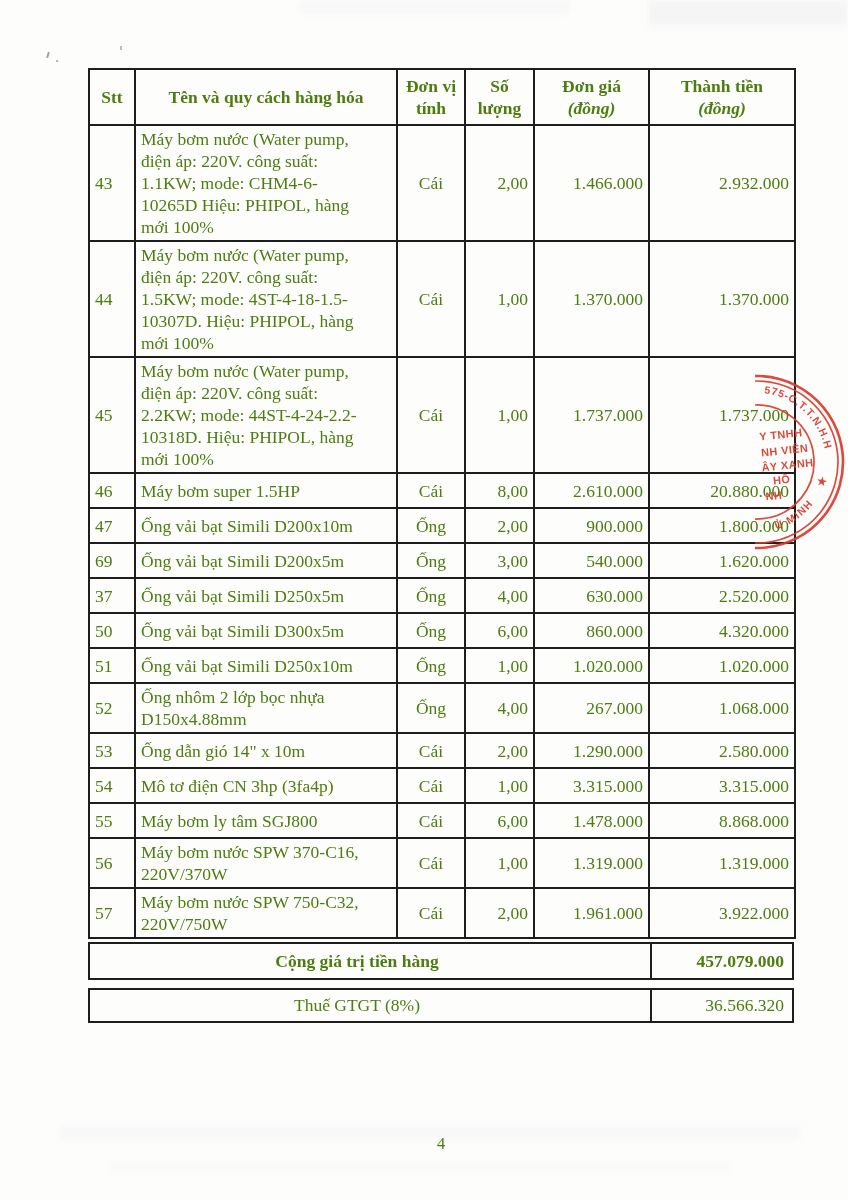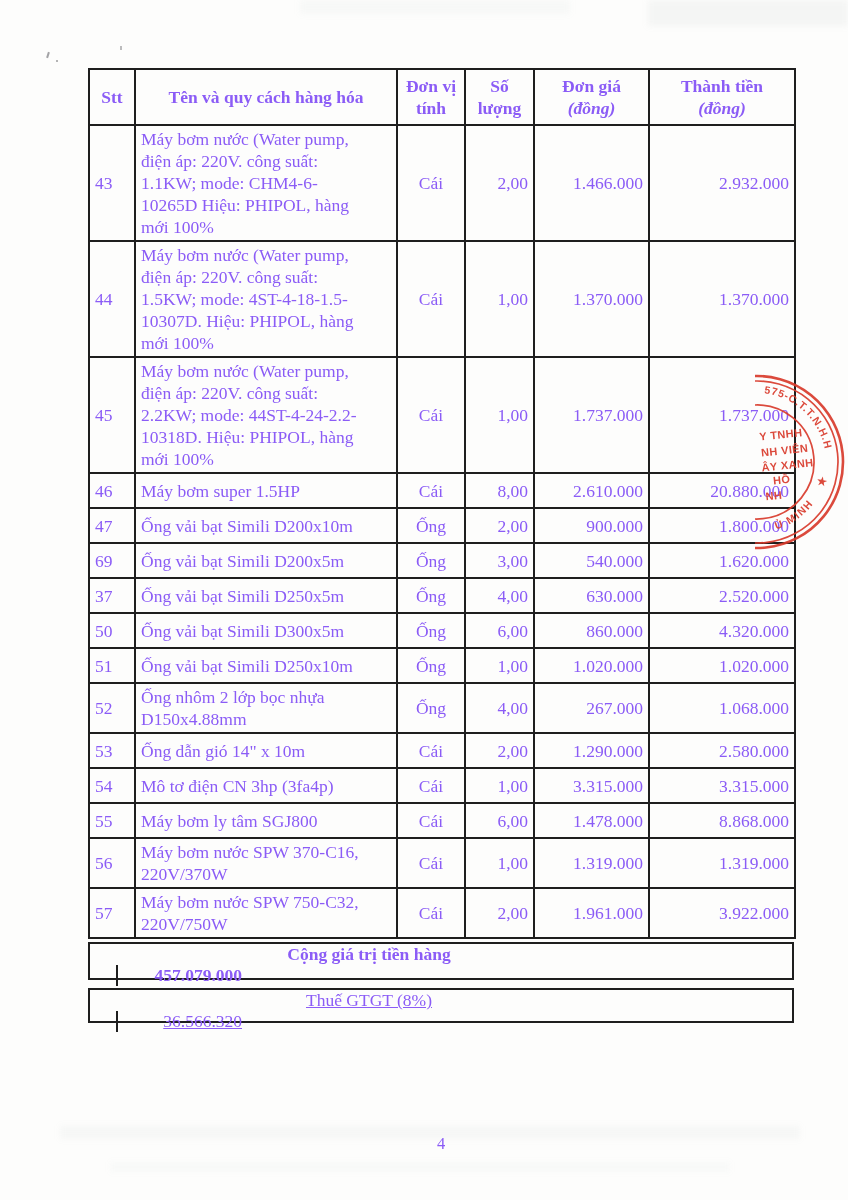--- a/index.html
+++ b/index.html
@@ -2,21 +2,21 @@
 <html><head>
 <meta charset="utf-8">
 <style>
   html,body{margin:0;padding:0;}
   body{
     width:848px;height:1200px;background:#f4f4f2;
     font-family:"Liberation Serif", serif;
   }
   .page{
     position:relative;width:848px;height:1200px;overflow:hidden;
-    background:#fdfdfc;color:#8b5cf6;
+    background:#fdfdfc;color:#4d7c0f;
   }
   
   .artifact{position:absolute;pointer-events:none;}
   .art1{right:0;top:0;width:200px;height:26px;background:rgba(140,150,155,.08);filter:blur(3px);}
   .art2{left:300px;top:0;width:270px;height:14px;background:rgba(140,150,155,.05);filter:blur(3px);}
   .art3{left:60px;top:1126px;width:740px;height:13px;background:rgba(140,150,155,.06);filter:blur(3px);}
   .art4{left:110px;top:1162px;width:620px;height:10px;background:rgba(140,150,155,.04);filter:blur(3px);}
   .speck1{left:47px;top:52px;width:2px;height:6px;background:rgba(90,90,95,.55);transform:rotate(18deg);}
   .speck2{left:56px;top:60px;width:2px;height:2px;background:rgba(90,90,95,.45);}
   .speck3{left:120px;top:46px;width:2px;height:4px;background:rgba(90,90,95,.4);}
@@ -40,32 +40,32 @@
   }
   td.c-stt{}
   td.c-name{white-space:pre-line;padding-left:7px;}
   td.c-unit{text-align:center;}
   td.c-qty{text-align:right;padding-right:7px;}
   td.c-price{text-align:right;padding-right:13px;}
   td.c-total{text-align:right;padding-right:6px;}
 
   .sumrow{
     display:flex;align-items:stretch;width:706px;box-sizing:border-box;
-    border:2px solid #1e1e1e;font-size:17.5px;flex-direction:column;
+    border:2px solid #1e1e1e;font-size:17.5px;
   }
   .sumrow .sumlabel{
     width:558px;display:flex;align-items:center;justify-content:center;
     text-align:center;
   }
   .sumrow .sumvalue{
     width:148px;box-sizing:border-box;border-left:2px solid #1e1e1e;
-    display:flex;align-items:center;justify-content:flex-end;padding-right:22px;margin-left:26px;
+    display:flex;align-items:center;justify-content:flex-end;padding-right:8px;margin-left:26px;
   }
   .sum-subtotal{height:38px;margin-top:3px;font-weight:bold;}
-  .sum-vat{height:35px;margin-top:8px;text-decoration:underline;}
+  .sum-vat{height:35px;margin-top:8px;}
   .sum-grand{height:50px;margin-top:10px;font-weight:bold;font-size:18.5px;}
 
   .pagenum{
     position:absolute;left:88px;top:1134px;width:706px;text-align:center;
     font-size:16.5px;
   }
   .stamp{position:absolute;left:0;top:0;pointer-events:none;}
   .stamp text{font-family:"Liberation Sans", sans-serif;}
 </style>
 </head>

